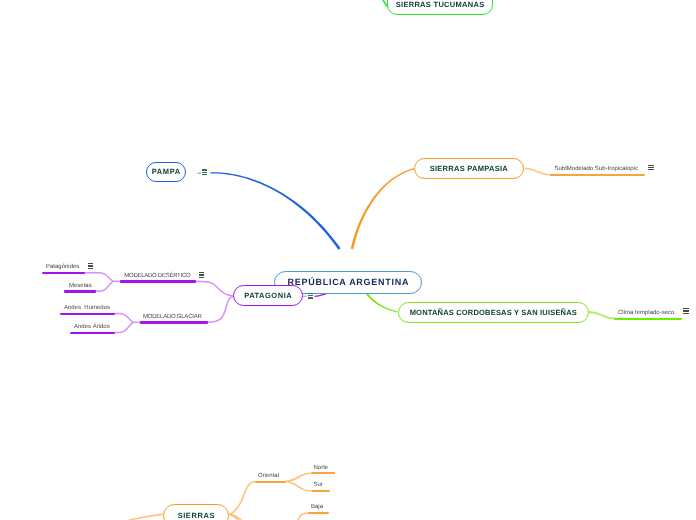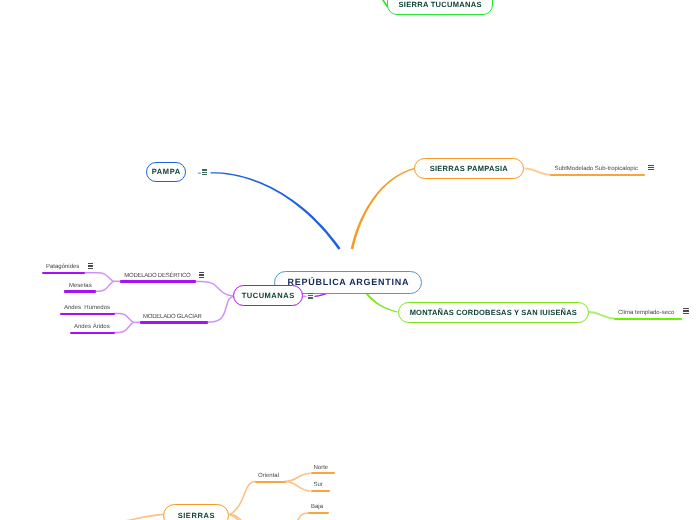--- a/index.html
+++ b/index.html
@@ -170,30 +170,30 @@
   <div class="cap" id="n-pampa">
     <span>PAMPA</span>
   </div>
   <div class="ham" id="h-pampa">
       <i></i>
       <i></i>
       <i></i>
     </div>
 
   <div class="cap" id="n-patagonia">
-    <span>TUCUMANAS</span>
+    <span>PATAGONIA</span>
   </div>
   <div class="ham" id="h-patagonia">
       <i></i>
       <i></i>
       <i></i>
     </div>
 
   <div class="cap" id="n-sierratuc">
-    <span>SIERRA TUCUMANAS</span>
+    <span>SIERRAS TUCUMANAS</span>
   </div>
 
   <div class="cap" id="n-sierrastuc">
     <span>SIERRAS PAMPASIA</span>
   </div>
 
   <div class="cap" id="n-montanas">
     <span>MONTAÑAS CORDOBESAS Y SAN IUISEÑAS</span>
   </div>
 

